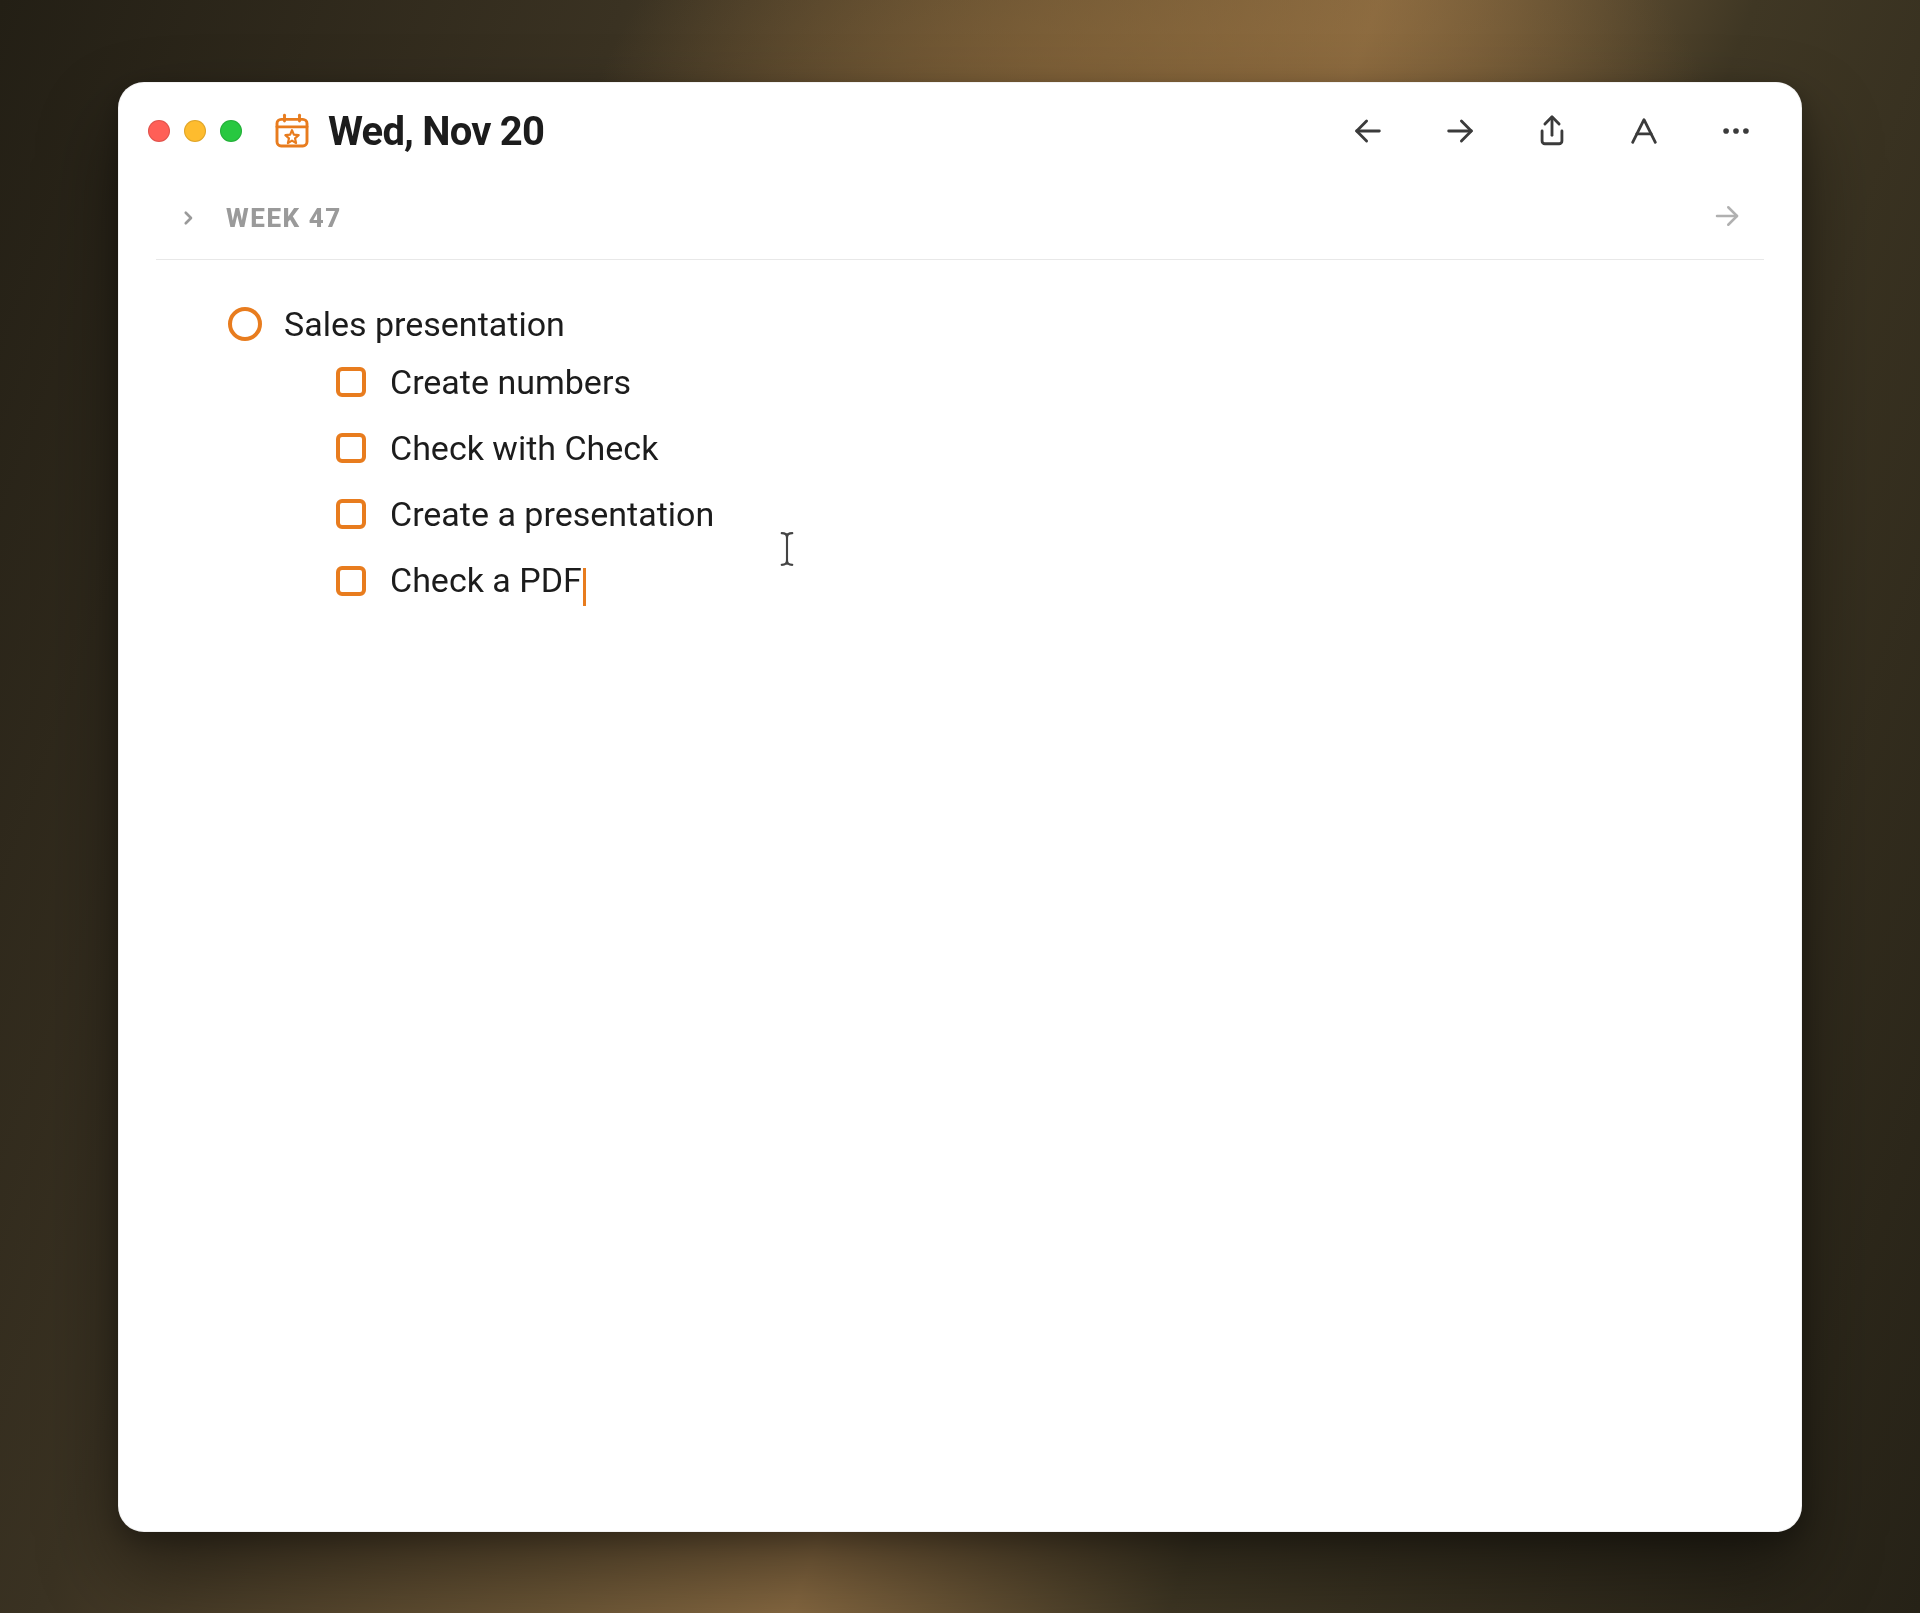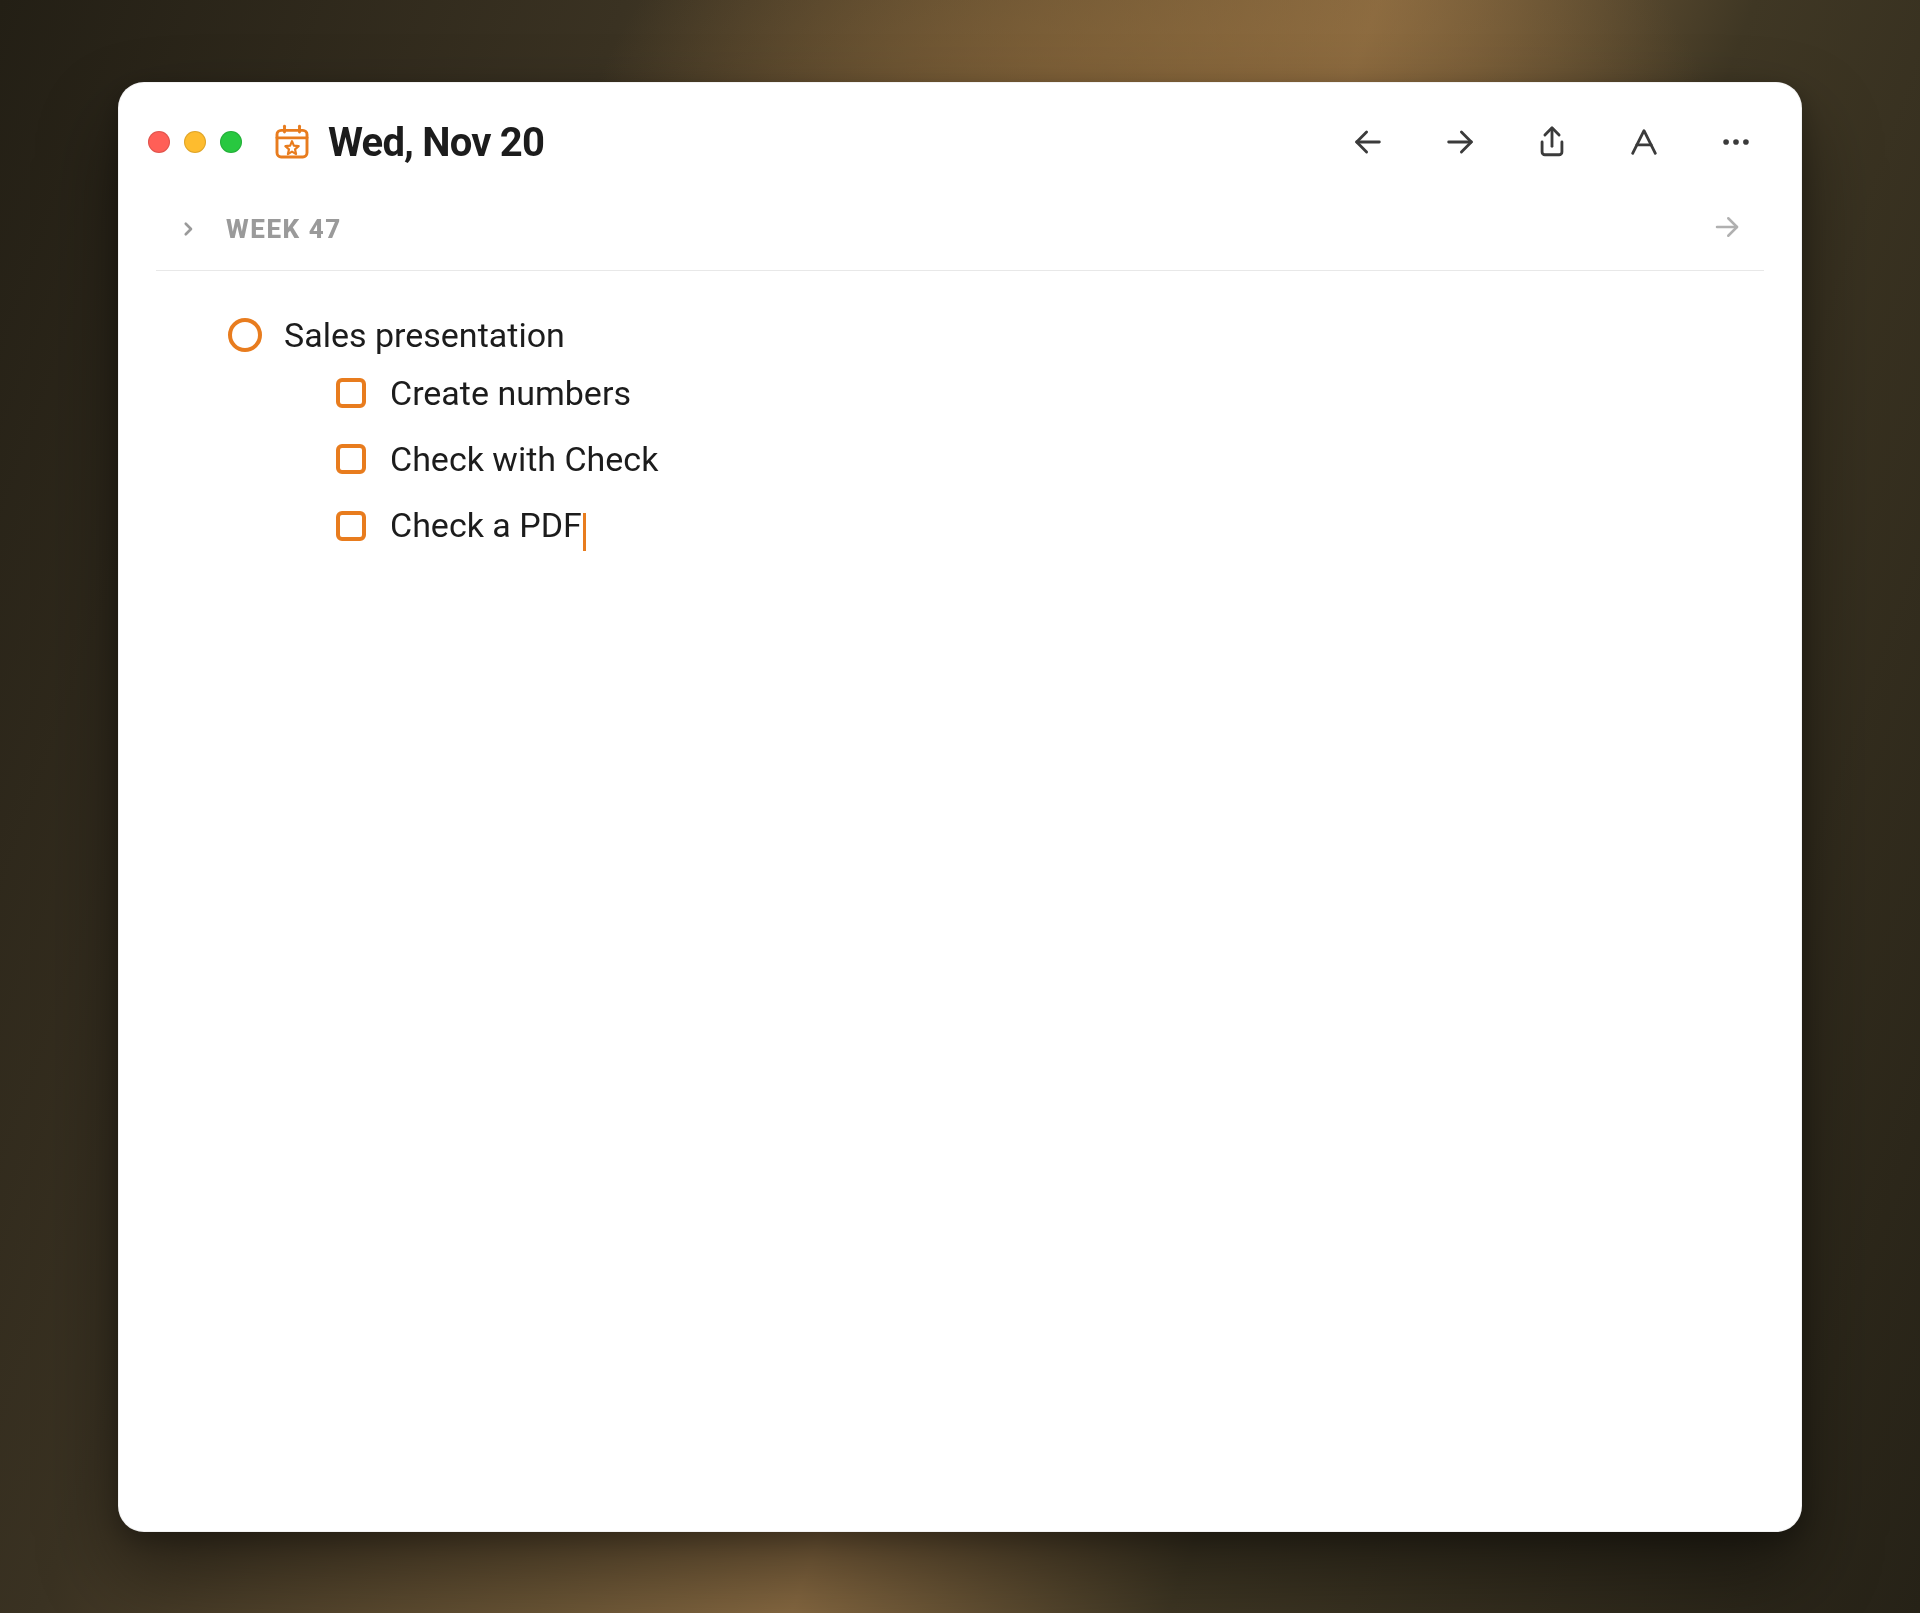--- a/index.html
+++ b/index.html
@@ -49,21 +49,21 @@
       inset 0 0 0 1px rgba(0,0,0,0.05);
     display: flex;
     flex-direction: column;
     overflow: hidden;
   }
 
   
   .titlebar {
     display: flex;
     align-items: center;
-    padding: 37px 36px 18px 30px;
+    padding: 26px 36px 18px 30px;
     gap: 20px;
   }
 
   .traffic-lights {
     display: flex;
     gap: 14px;
     align-items: center;
   }
   .traffic-light {
     width: 22px; height: 22px; border-radius: 50%;
@@ -303,20 +303,33 @@
         <div class="subtask">
           <span class="subtask-box"></span>
           <span class="subtask-text">Create numbers</span>
         </div>
 
         <div class="subtask">
           <span class="subtask-box"></span>
           <span class="subtask-text">Check with Check</span>
         </div>
 
+        <div class="subtask" style="position:relative;">
+          <span class="subtask-box"></span>
+          <span class="subtask-text">Create a presentation</span>
+          <span class="ibeam" style="left:440px; top:36px;">
+            <svg viewBox="0 0 20 36" fill="none" stroke="#444" stroke-width="2" stroke-linecap="round">
+              <line x1="10" y1="4" x2="10" y2="32"></line>
+              <path d="M5 3 Q10 3 10 7"></path>
+              <path d="M15 3 Q10 3 10 7"></path>
+              <path d="M5 33 Q10 33 10 29"></path>
+              <path d="M15 33 Q10 33 10 29"></path>
+            </svg>
+          </span>
+        </div>
 
         <div class="subtask">
           <span class="subtask-box"></span>
           <span class="subtask-text"><span>Check a PDF</span><span class="caret"></span></span>
         </div>
 
       </div>
 
     </div>
 

